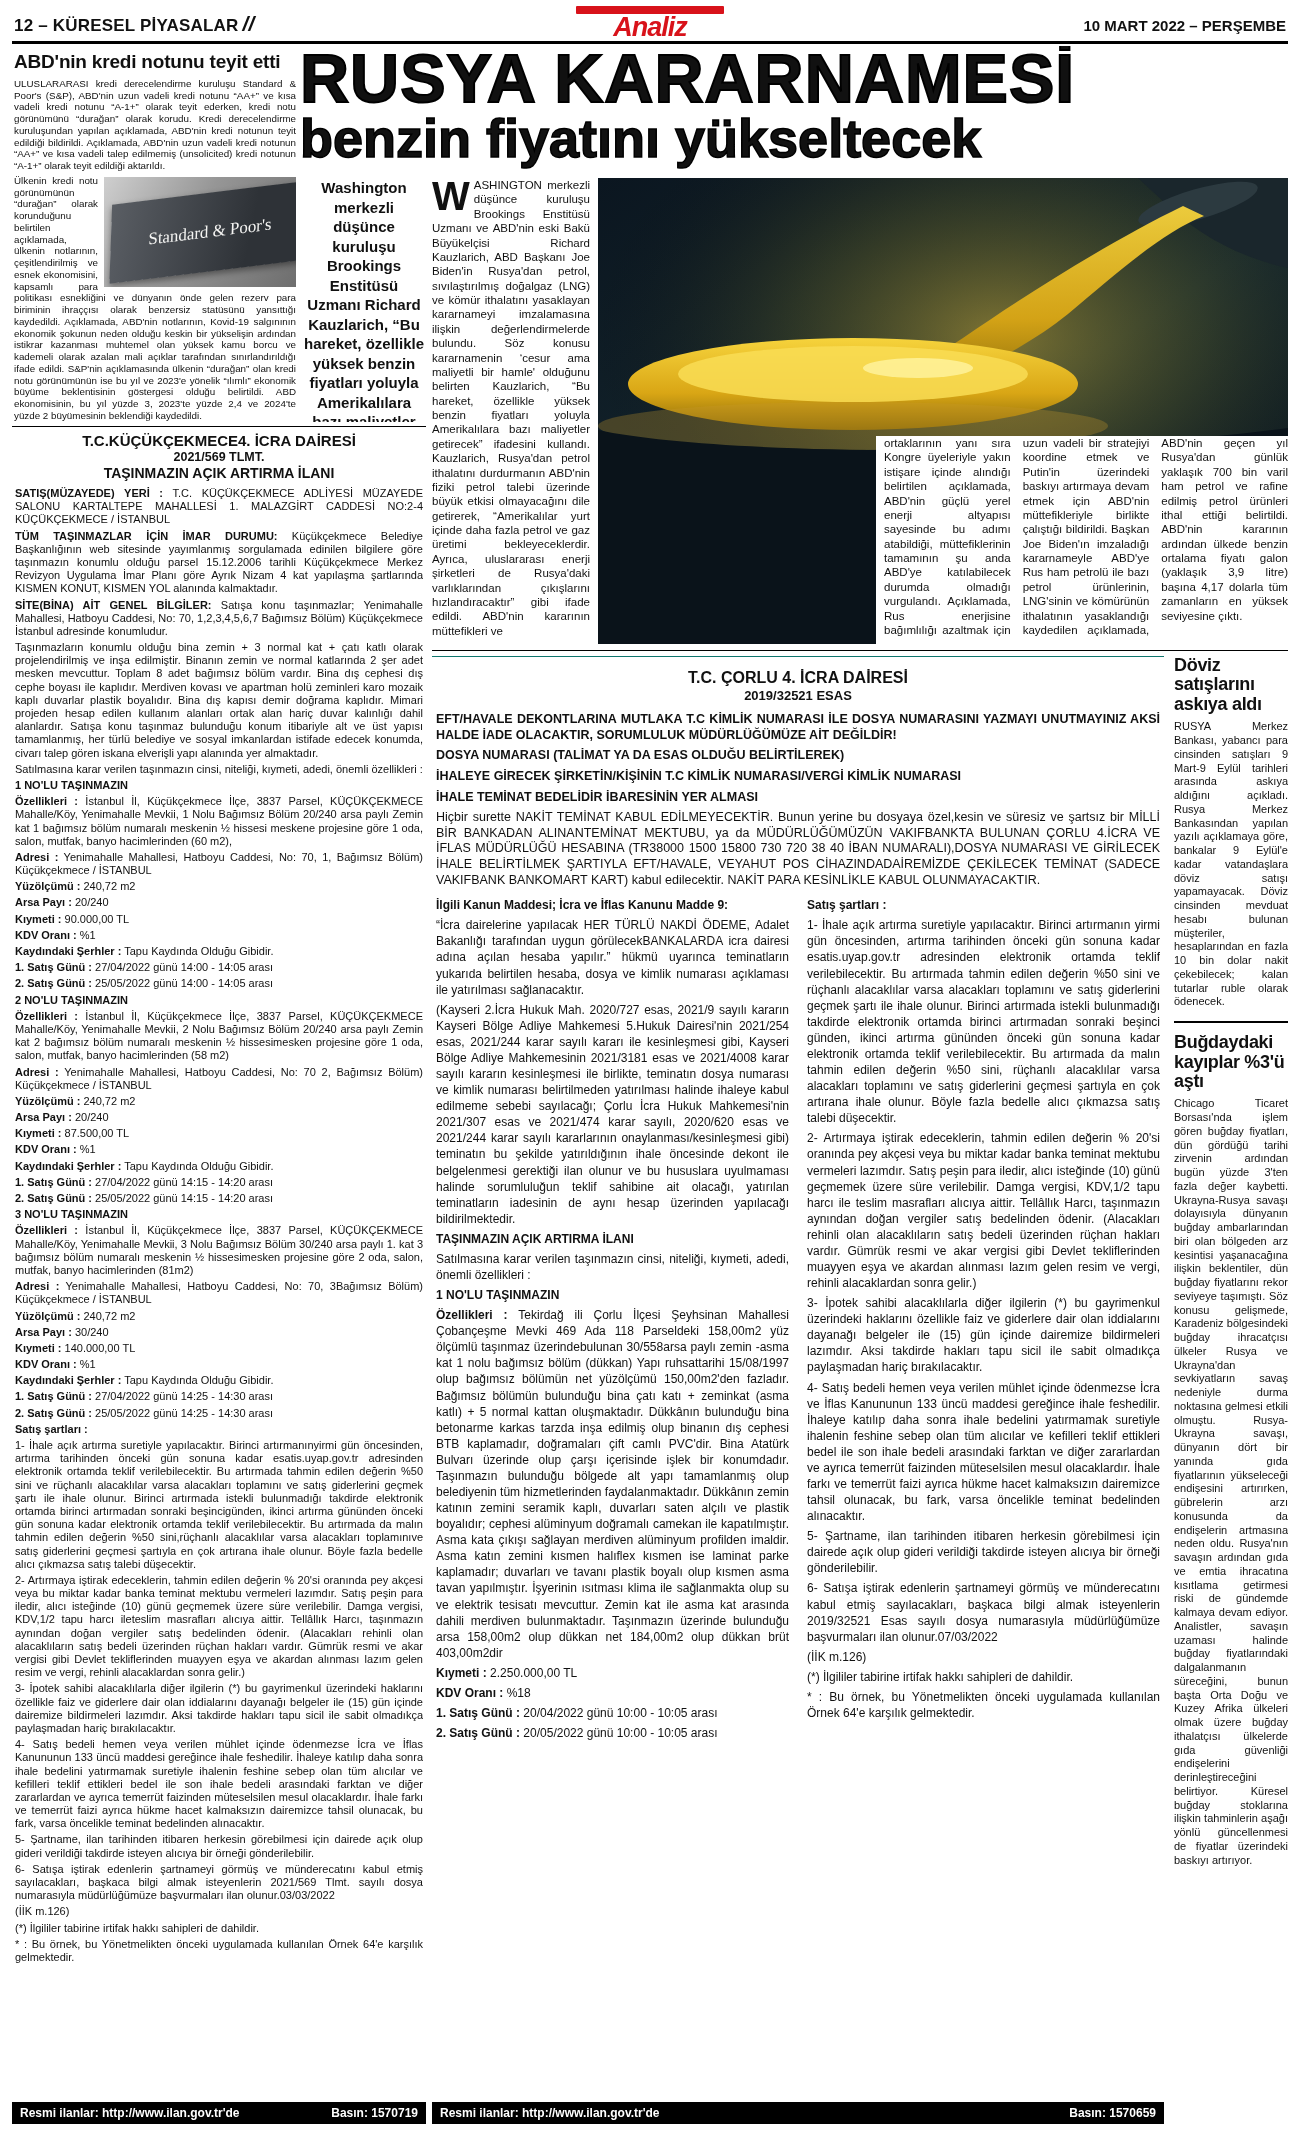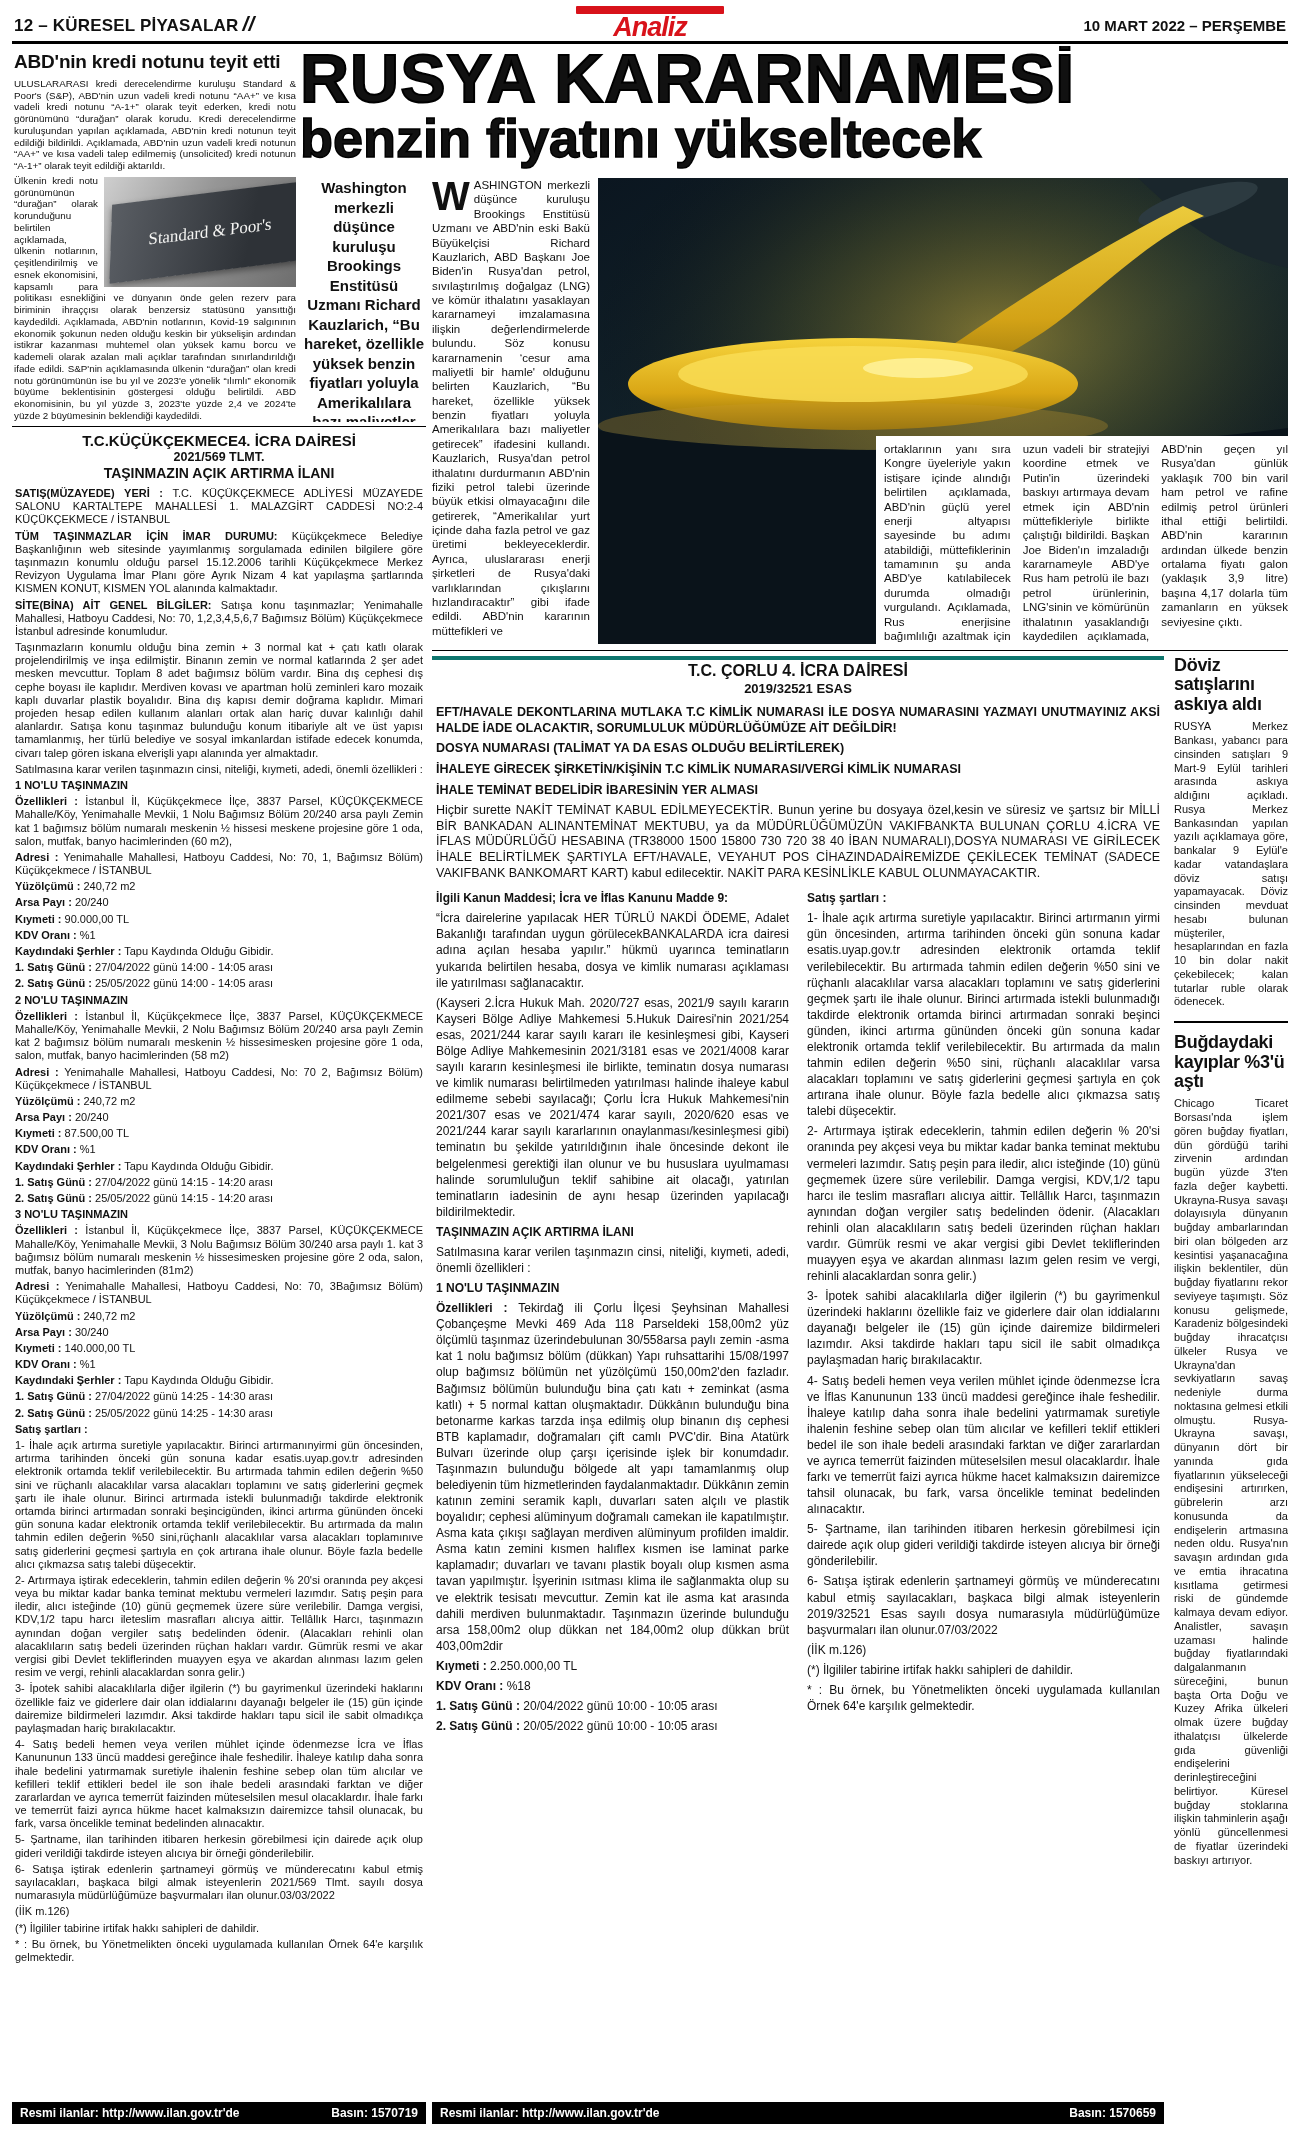--- a/index.html
+++ b/index.html
@@ -26,33 +26,33 @@
   .headline{left:300px;top:46px;width:988px;height:128px;overflow:hidden}
   .hl1{font-size:68px;font-weight:900;line-height:.95;letter-spacing:1px;-webkit-text-stroke:2px #000;white-space:nowrap}
   .hl2{font-size:54px;font-weight:900;line-height:1;letter-spacing:0;-webkit-text-stroke:1.5px #000;white-space:nowrap}
   
   .pq{left:302px;top:178px;width:124px;height:244px;font-size:15px;font-weight:bold;line-height:1.3;text-align:center;overflow:hidden}
   
   .col1{left:432px;top:178px;width:158px;height:466px;font-size:11.5px;line-height:1.25;text-align:justify;overflow:hidden}
   .dropcap{float:left;font-size:40px;line-height:.78;font-weight:bold;padding:3px 4px 0 0}
   .oil-fig{left:598px;top:178px;width:690px;height:466px;overflow:hidden;background:#0b1620}
   .oil-fig svg{display:block;width:100%;height:100%}
-  .cont{left:876px;top:436px;width:412px;height:208px;background:#fff;padding:6px 0 0 8px;column-count:3;column-gap:12px;font-size:11.5px;line-height:1.25;text-align:justify;overflow:hidden;z-index:3}
+  .cont{left:876px;top:436px;width:412px;height:208px;background:#fff;padding:0 0 0 8px;column-count:3;column-gap:12px;font-size:11.5px;line-height:1.25;text-align:justify;overflow:hidden;z-index:3}
   .rule-mid{left:432px;top:650px;width:856px;height:0;border-top:1px solid #000}
   
   .notice{display:flex;flex-direction:column;overflow:hidden}
   .n1{left:12px;top:426px;width:414px;height:1672px;border-top:1px solid #000;padding:5px 3px 0}
   .nhead{text-align:center;font-weight:bold}
   .nh-a{font-size:15px}
   .nh-b{font-size:12.5px;margin:1px 0}
   .nh-c{font-size:14px;margin-bottom:6px}
   .legal{font-size:11px;line-height:1.2;text-align:justify;flex:1;overflow:hidden}
   .lp{margin:0 0 3px}
   .lp b{font-weight:bold}
-  .n2{left:432px;top:656px;width:732px;height:1442px;border-top:4px solid #0f766e;padding:2px 4px 0}
+  .n2{left:432px;top:656px;width:732px;height:1442px;border-top:1px solid #0f766e;padding:12px 4px 0}
   .n2 .nh-a{font-size:16px}
   .n2 .nh-b{font-size:13px;margin-bottom:9px}
   .n2-intro{font-size:12.5px}
   .n2-intro .lp{margin-bottom:5px;line-height:1.25;text-align:justify}
   .c-bold{text-align:center;font-weight:bold}
   .bold{font-weight:normal}
   .n2cols{flex:1;column-count:2;column-gap:18px;font-size:12px;line-height:1.34;text-align:justify;overflow:hidden;margin-top:4px}
   .n2cols .lp{margin-bottom:4px}
   
   .bar{height:22px;background:#000;color:#fff;display:flex;align-items:center;justify-content:space-between;padding:0 8px;font-size:12px;font-weight:bold}

